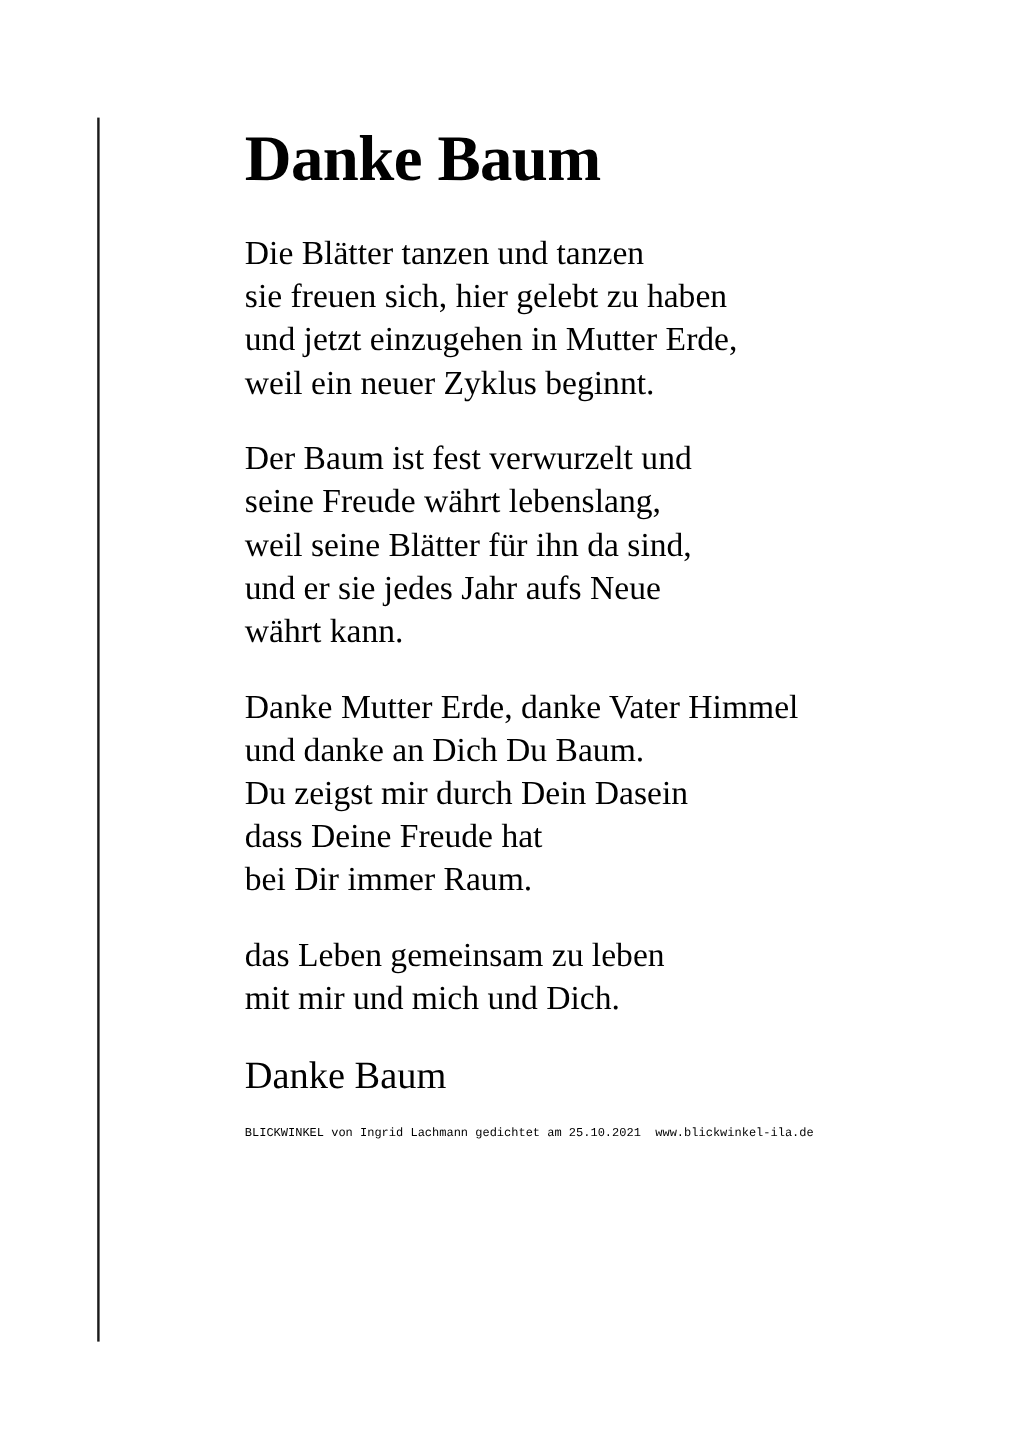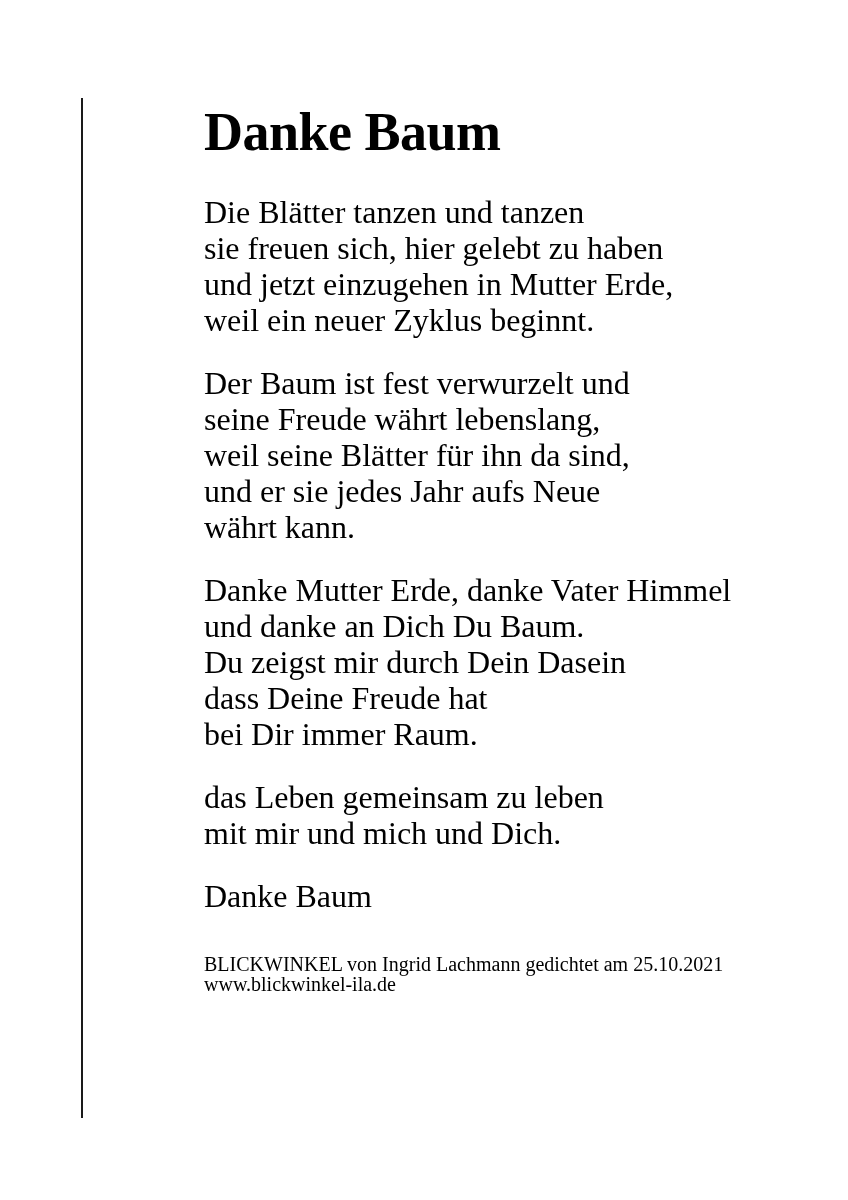--- a/index.html
+++ b/index.html
@@ -25,35 +25,36 @@
   .title {
     font-size: 54px;
     line-height: 64px;
     font-weight: 700;
     letter-spacing: -0.5px;
     margin: 0 0 30px 0;
     white-space: nowrap;
   }
   .stanza { margin: 0 0 27px 0; }
   .line {
-    font-size: 32px;
+    font-size: 28px;
     line-height: 36px;
     white-space: nowrap;
   }
   .closing {
     font-size: 32px;
     line-height: 36px;
     margin: 0;
     white-space: nowrap;
   }
   .footer {
-    font-size: 20px;
+    font-size: 10px;
     line-height: 20px;
-    margin-top: 40px;
+    margin-top: 22px;
     white-space: pre-wrap;
+    font-family: Liberation Mono, monospace;
   }
 </style>
 </head>
 <body>
 
 <div class="rule"></div>
 
 <div class="content">
   <h1 class="title">Danke Baum</h1>
 

